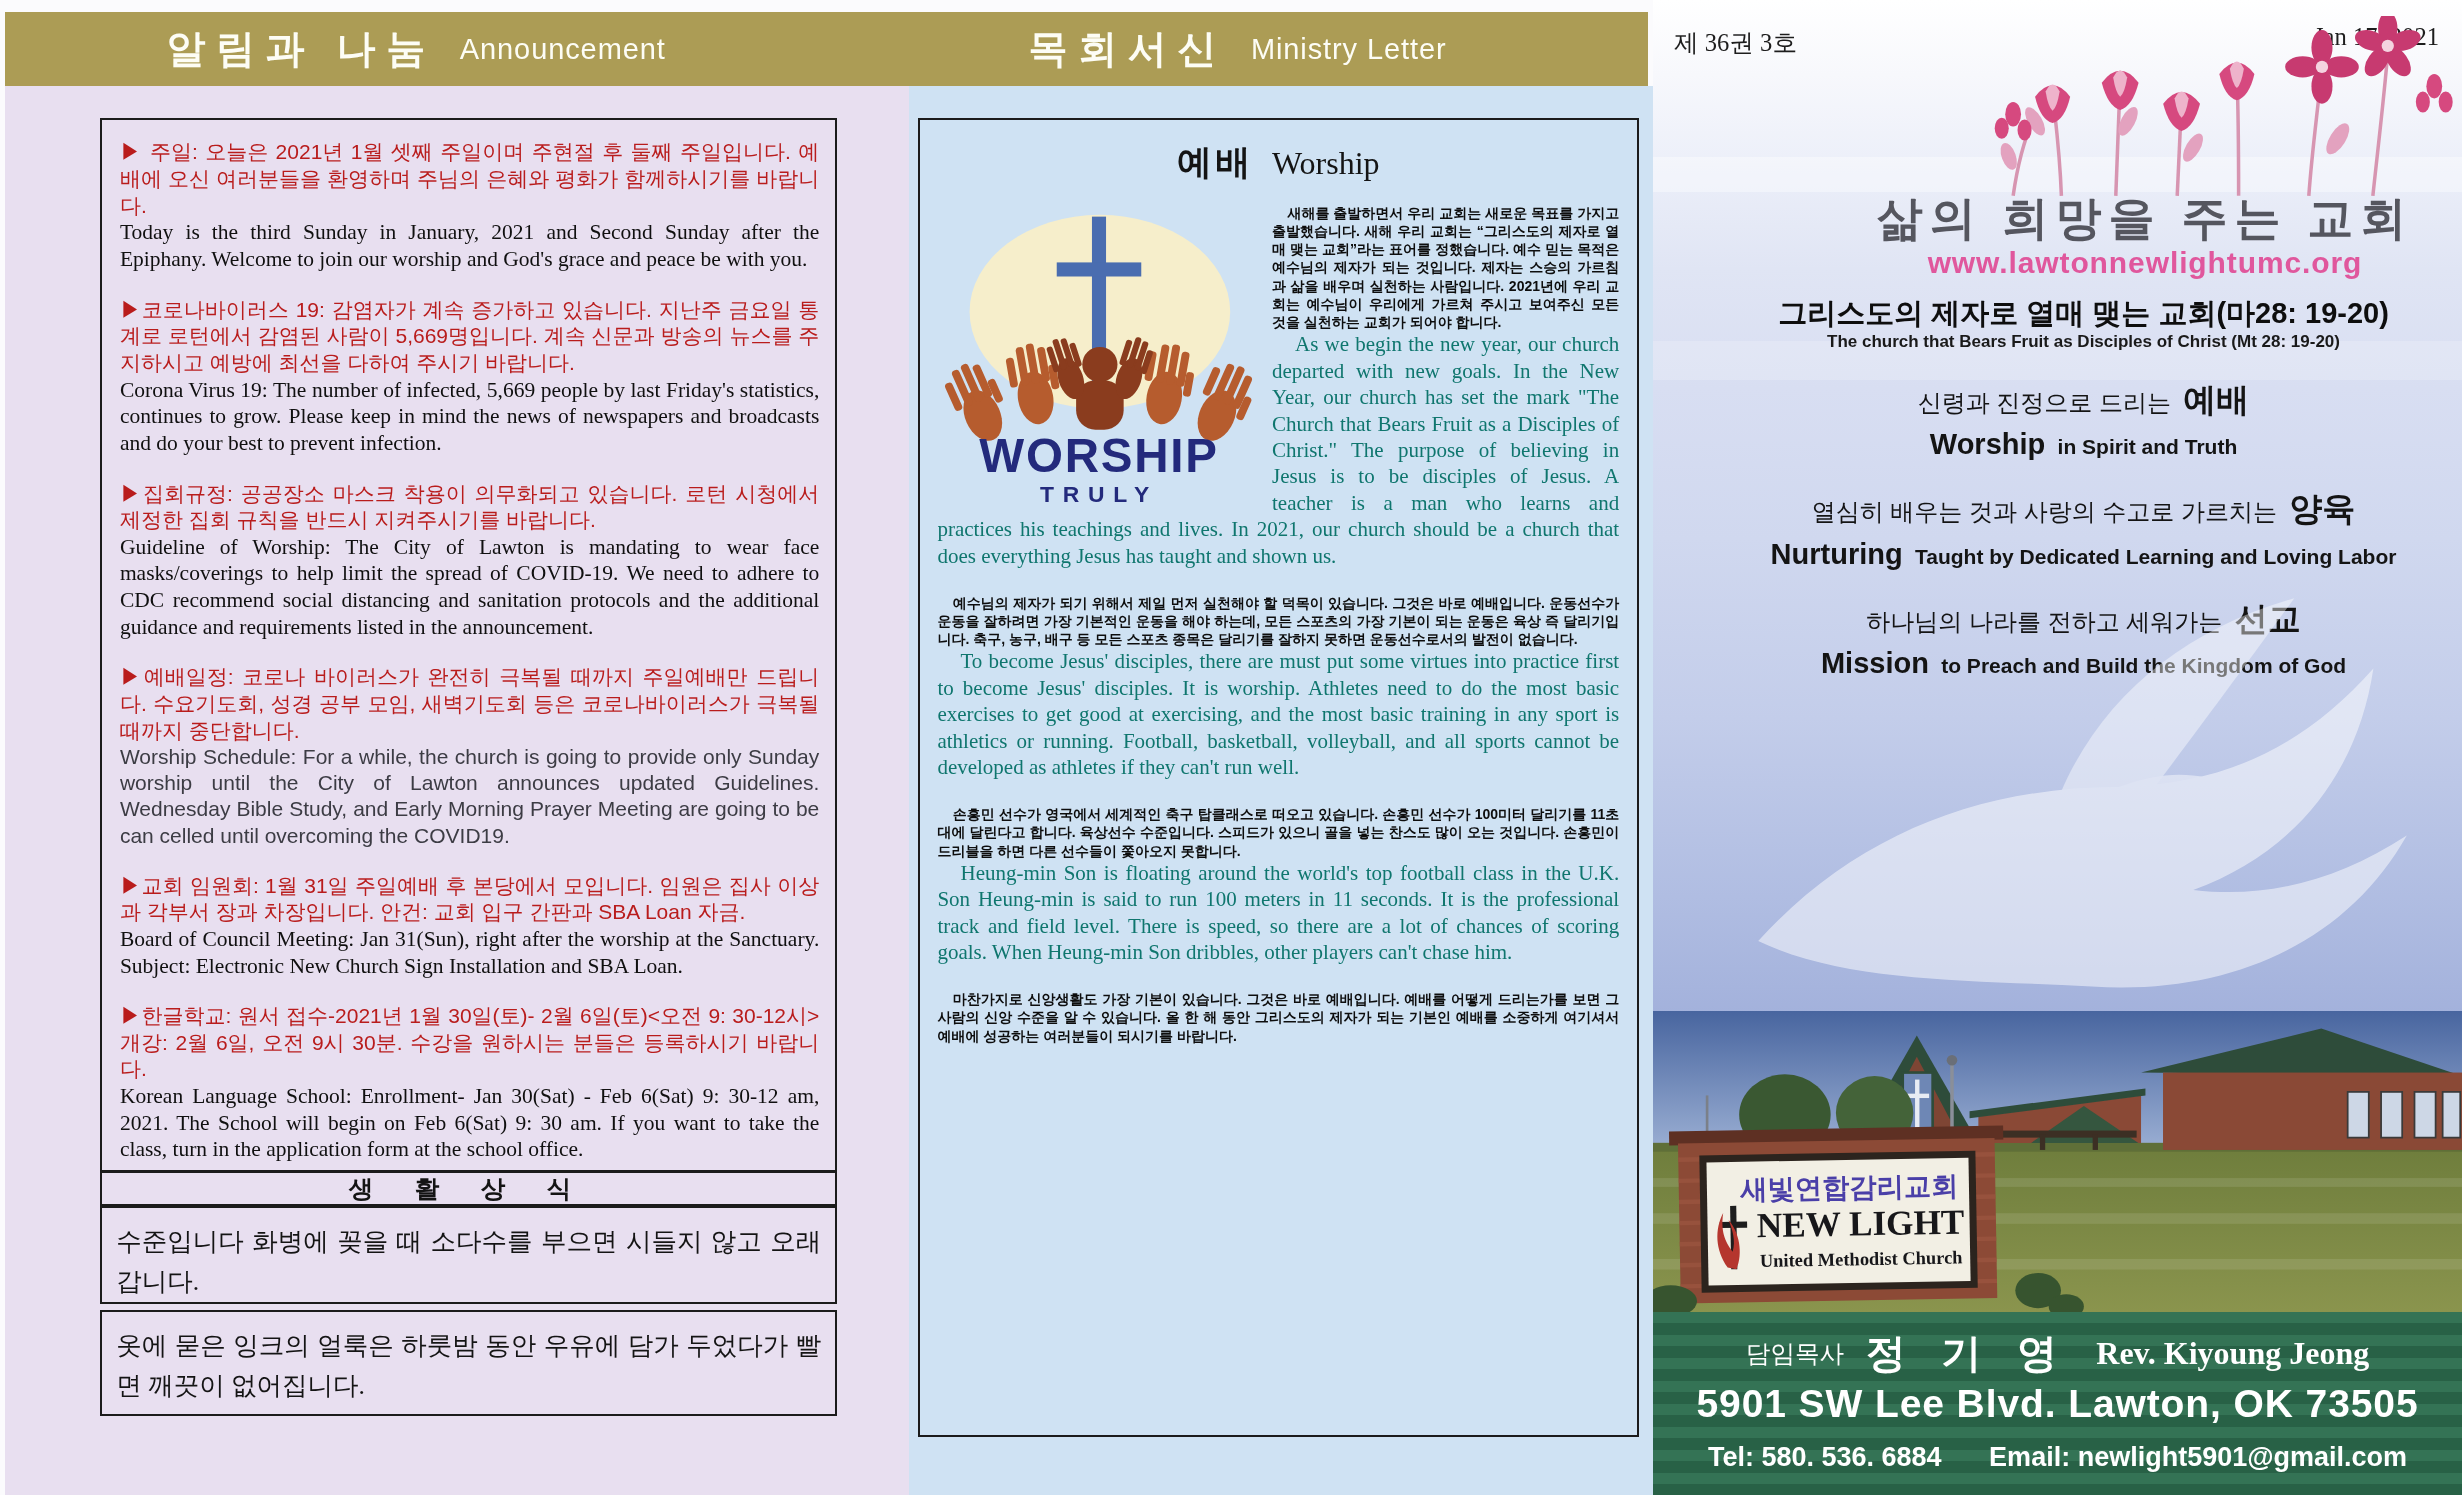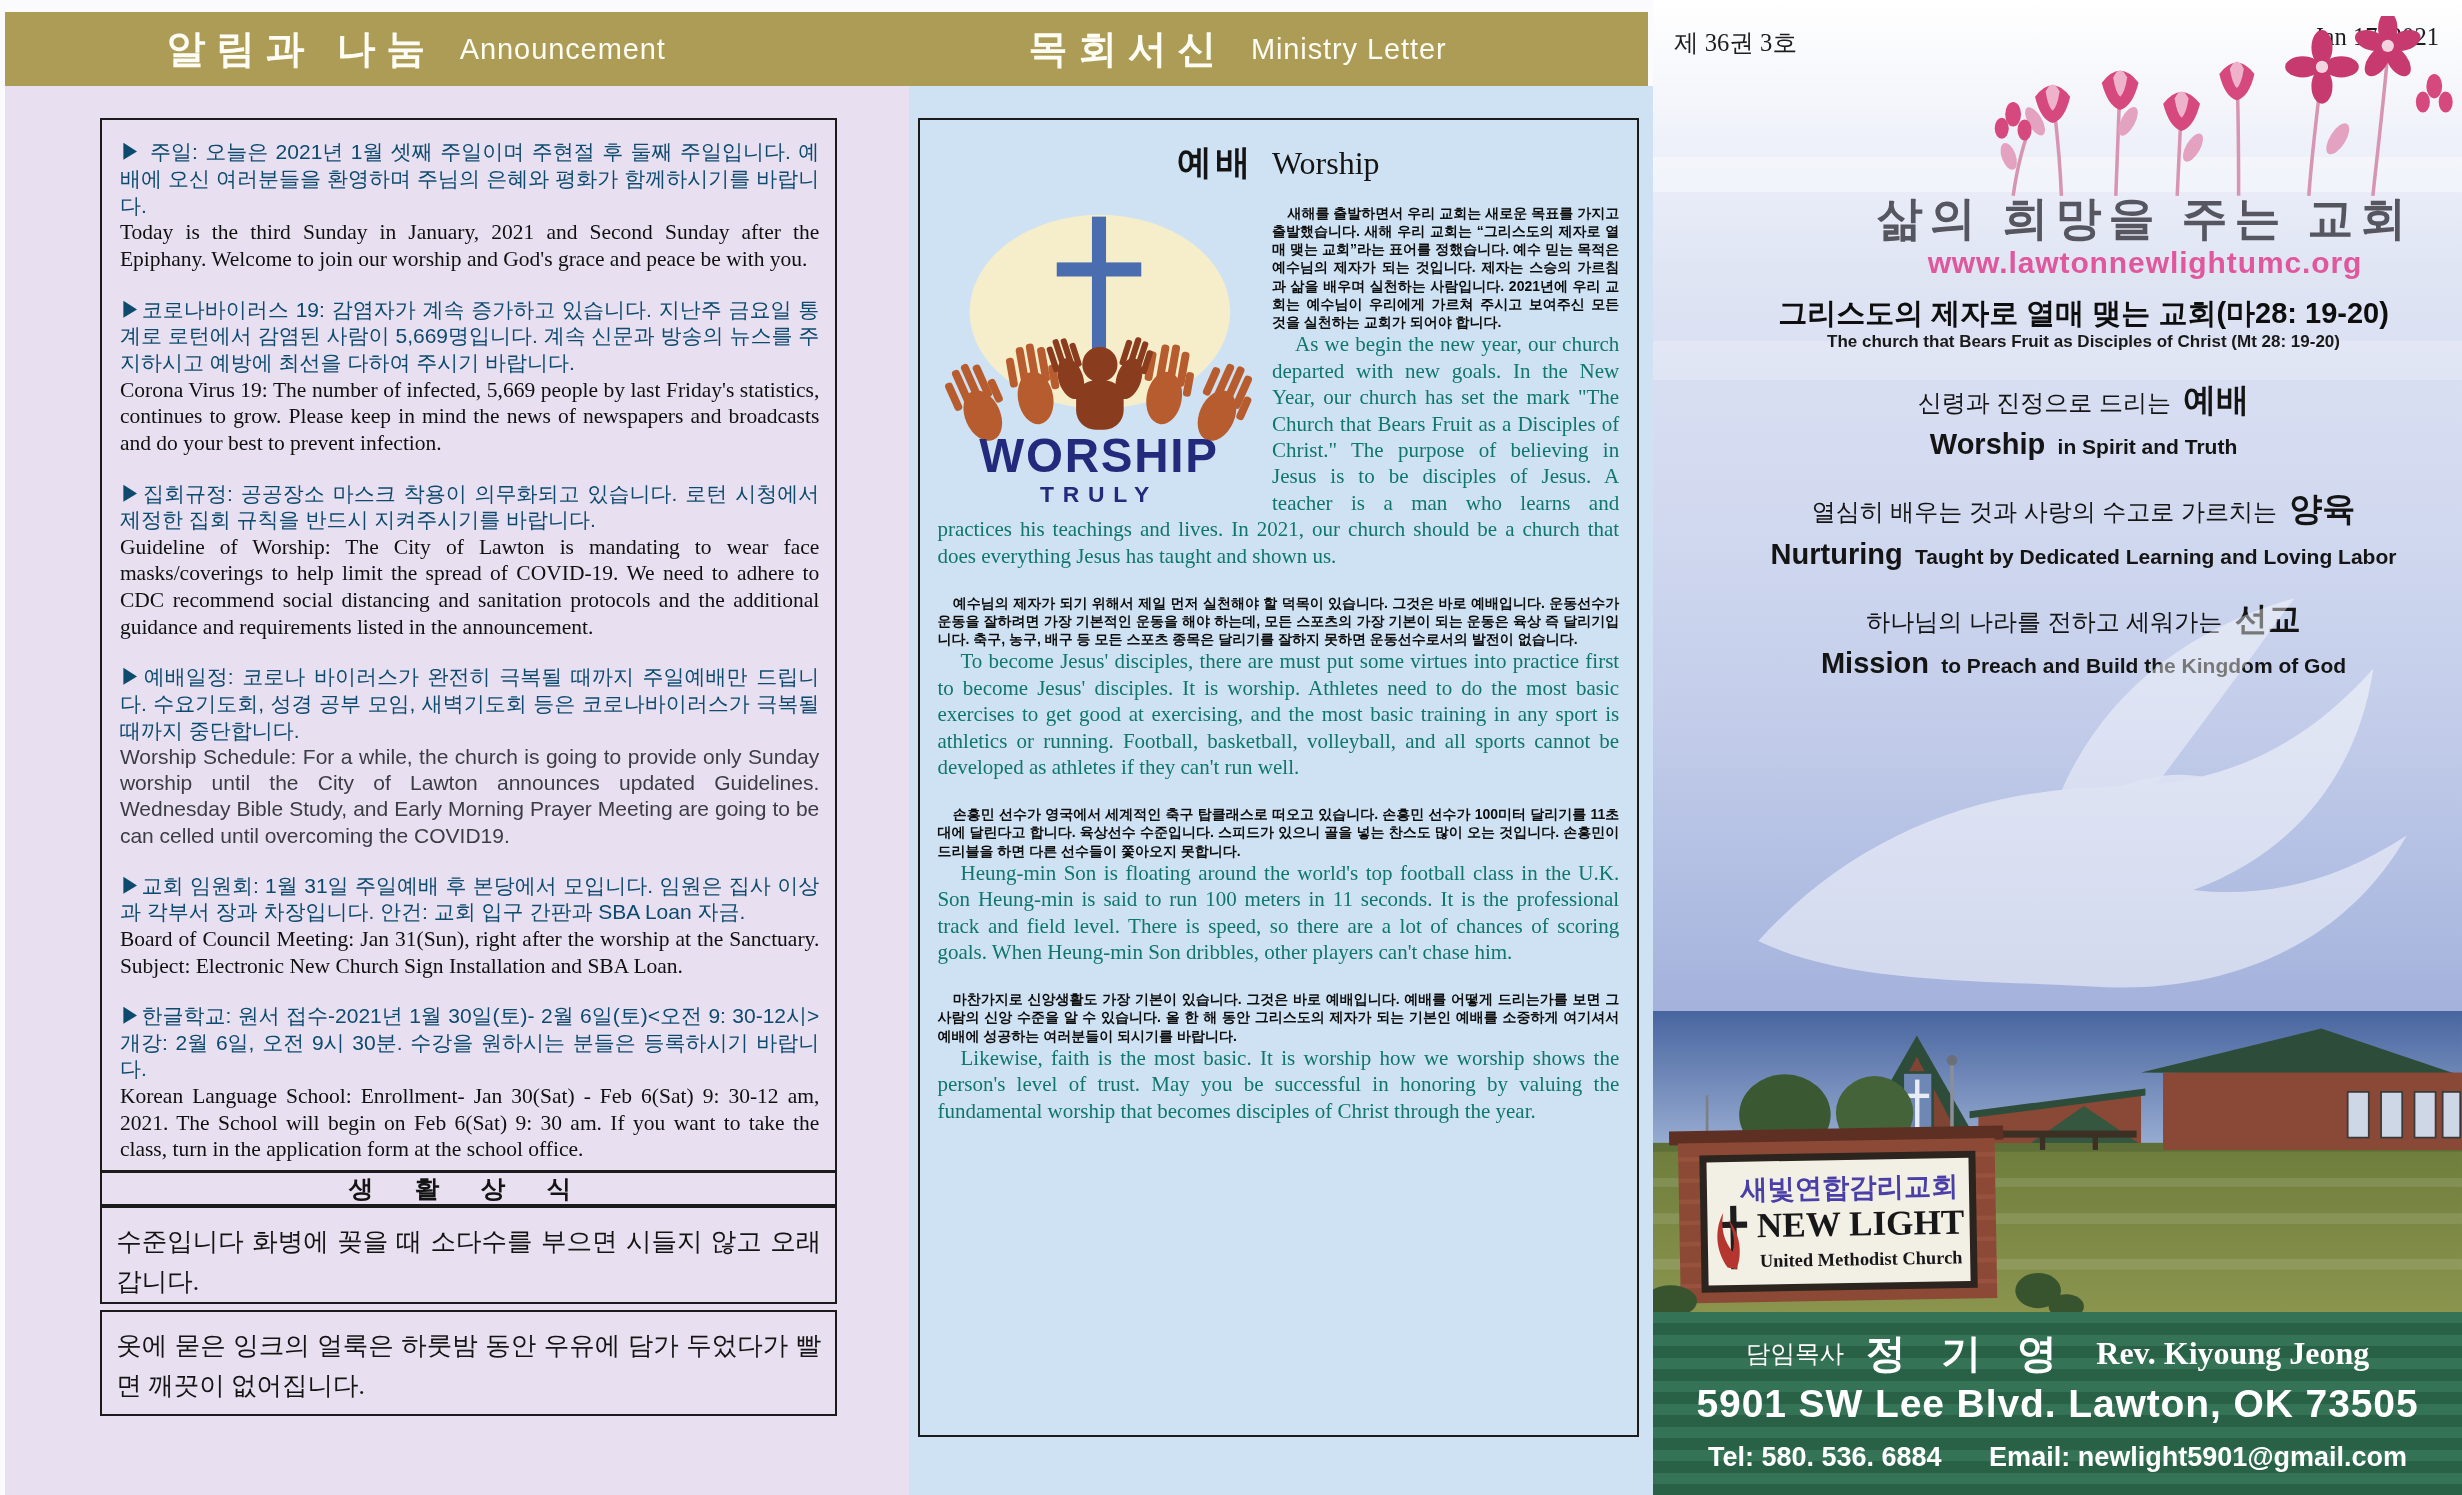--- a/index.html
+++ b/index.html
@@ -13,21 +13,21 @@
   .band-half { width:50%; display:flex; align-items:center; justify-content:center; gap:24px; color:#fdfdf5; }
   .band-ko { font-size:39px; font-weight:bold; letter-spacing:10.6px; }
   .band-en { font-size:29px; letter-spacing:0.9px; font-weight:400; }
 
   
   .panel-left { position:absolute; left:5.3px; top:86px; width:904px; height:1409px; background:#e8dff0; }
   .ann-box { position:absolute; left:95px; top:32px; width:737px; height:1054px;
     border:2.6px solid #1b1b1b; padding:19.3px 16px 8.8px 17.6px; overflow:hidden; }
   .ann-item { margin-bottom:24px; }
   .ann-item:last-child { margin-bottom:0; }
-  p.ko { font-size:21px; line-height:1.27; text-align:justify; color:#0c4a6e; }
+  p.ko { font-size:21px; line-height:1.27; text-align:justify; color:#b91c1c; }
   p.en { font-family:"Liberation Serif", serif; font-size:21.5px; line-height:1.24; text-align:justify; color:#101010; }
   p.en-alt { font-family:"Liberation Sans", sans-serif; color:#3c3c44; font-size:21px; }
   .tips-header { position:absolute; left:95px; top:1085px; width:737px; height:35px;
     border:2.6px solid #1b1b1b; display:flex; align-items:center; justify-content:center;
     font-family:"Liberation Serif", serif; font-weight:bold; font-size:24.6px; letter-spacing:17.6px; }
   .tip-box { position:absolute; left:95px; width:737px; border:2.6px solid #1b1b1b;
     padding:14px 14px; font-family:"Liberation Serif", serif; font-size:25.5px; line-height:1.55;
     text-align:justify; overflow:hidden; }
   .tip-1 { top:1120px; height:98px; }
   .tip-2 { top:1224px; height:106px; }
@@ -201,21 +201,20 @@
       <div class="pair">
         <p class="mko">예수님의 제자가 되기 위해서 제일 먼저 실천해야 할 덕목이 있습니다. 그것은 바로 예배입니다. 운동선수가 운동을 잘하려면 가장 기본적인 운동을 해야 하는데, 모든 스포츠의 가장 기본이 되는 운동은 육상 즉 달리기입니다. 축구, 농구, 배구 등 모든 스포츠 종목은 달리기를 잘하지 못하면 운동선수로서의 발전이 없습니다.</p>
         <p class="men">To become Jesus' disciples, there are must put some virtues into practice first to become Jesus' disciples. It is worship.  Athletes need to do the most basic exercises to get good at exercising, and the most basic training in any sport is athletics or running. Football, basketball, volleyball, and all sports cannot be developed as athletes if they can't run well.</p>
       </div>
       <div class="pair">
         <p class="mko">손흥민 선수가 영국에서 세계적인 축구 탑클래스로 떠오고 있습니다. 손흥민 선수가 100미터 달리기를 11초대에 달린다고 합니다. 육상선수 수준입니다. 스피드가 있으니 골을 넣는 찬스도 많이 오는 것입니다. 손흥민이 드리블을 하면 다른 선수들이 쫓아오지 못합니다.</p>
         <p class="men">Heung-min Son is floating around the world's top football class in the U.K. Son Heung-min is said to run 100 meters in 11 seconds. It is the professional track and field level. There is speed, so there are a lot of chances of scoring goals. When Heung-min Son dribbles, other players can't chase him.</p>
       </div>
       <div class="pair">
         <p class="mko">마찬가지로 신앙생활도 가장 기본이 있습니다. 그것은 바로 예배입니다. 예배를 어떻게 드리는가를 보면 그 사람의 신앙 수준을 알 수 있습니다. 올 한 해 동안 그리스도의 제자가 되는 기본인 예배를 소중하게 여기셔서 예배에 성공하는 여러분들이 되시기를 바랍니다.</p>
-        <p class="men">Likewise, faith is the most basic. It is worship how we worship shows the person's level of trust. May you be successful in honoring by valuing the fundamental worship that becomes disciples of Christ through the year.</p>
       </div>
     </div>
   </div>
 
   <div class="panel-right">
     <div class="strip" style="top:157px;height:35px;"></div>
     <div class="strip" style="top:341px;height:39px;opacity:.5;"></div>
 
     <div class="issue-no">제 36권 3호</div>
     <div class="cover-date">Jan 17, 2021</div>

